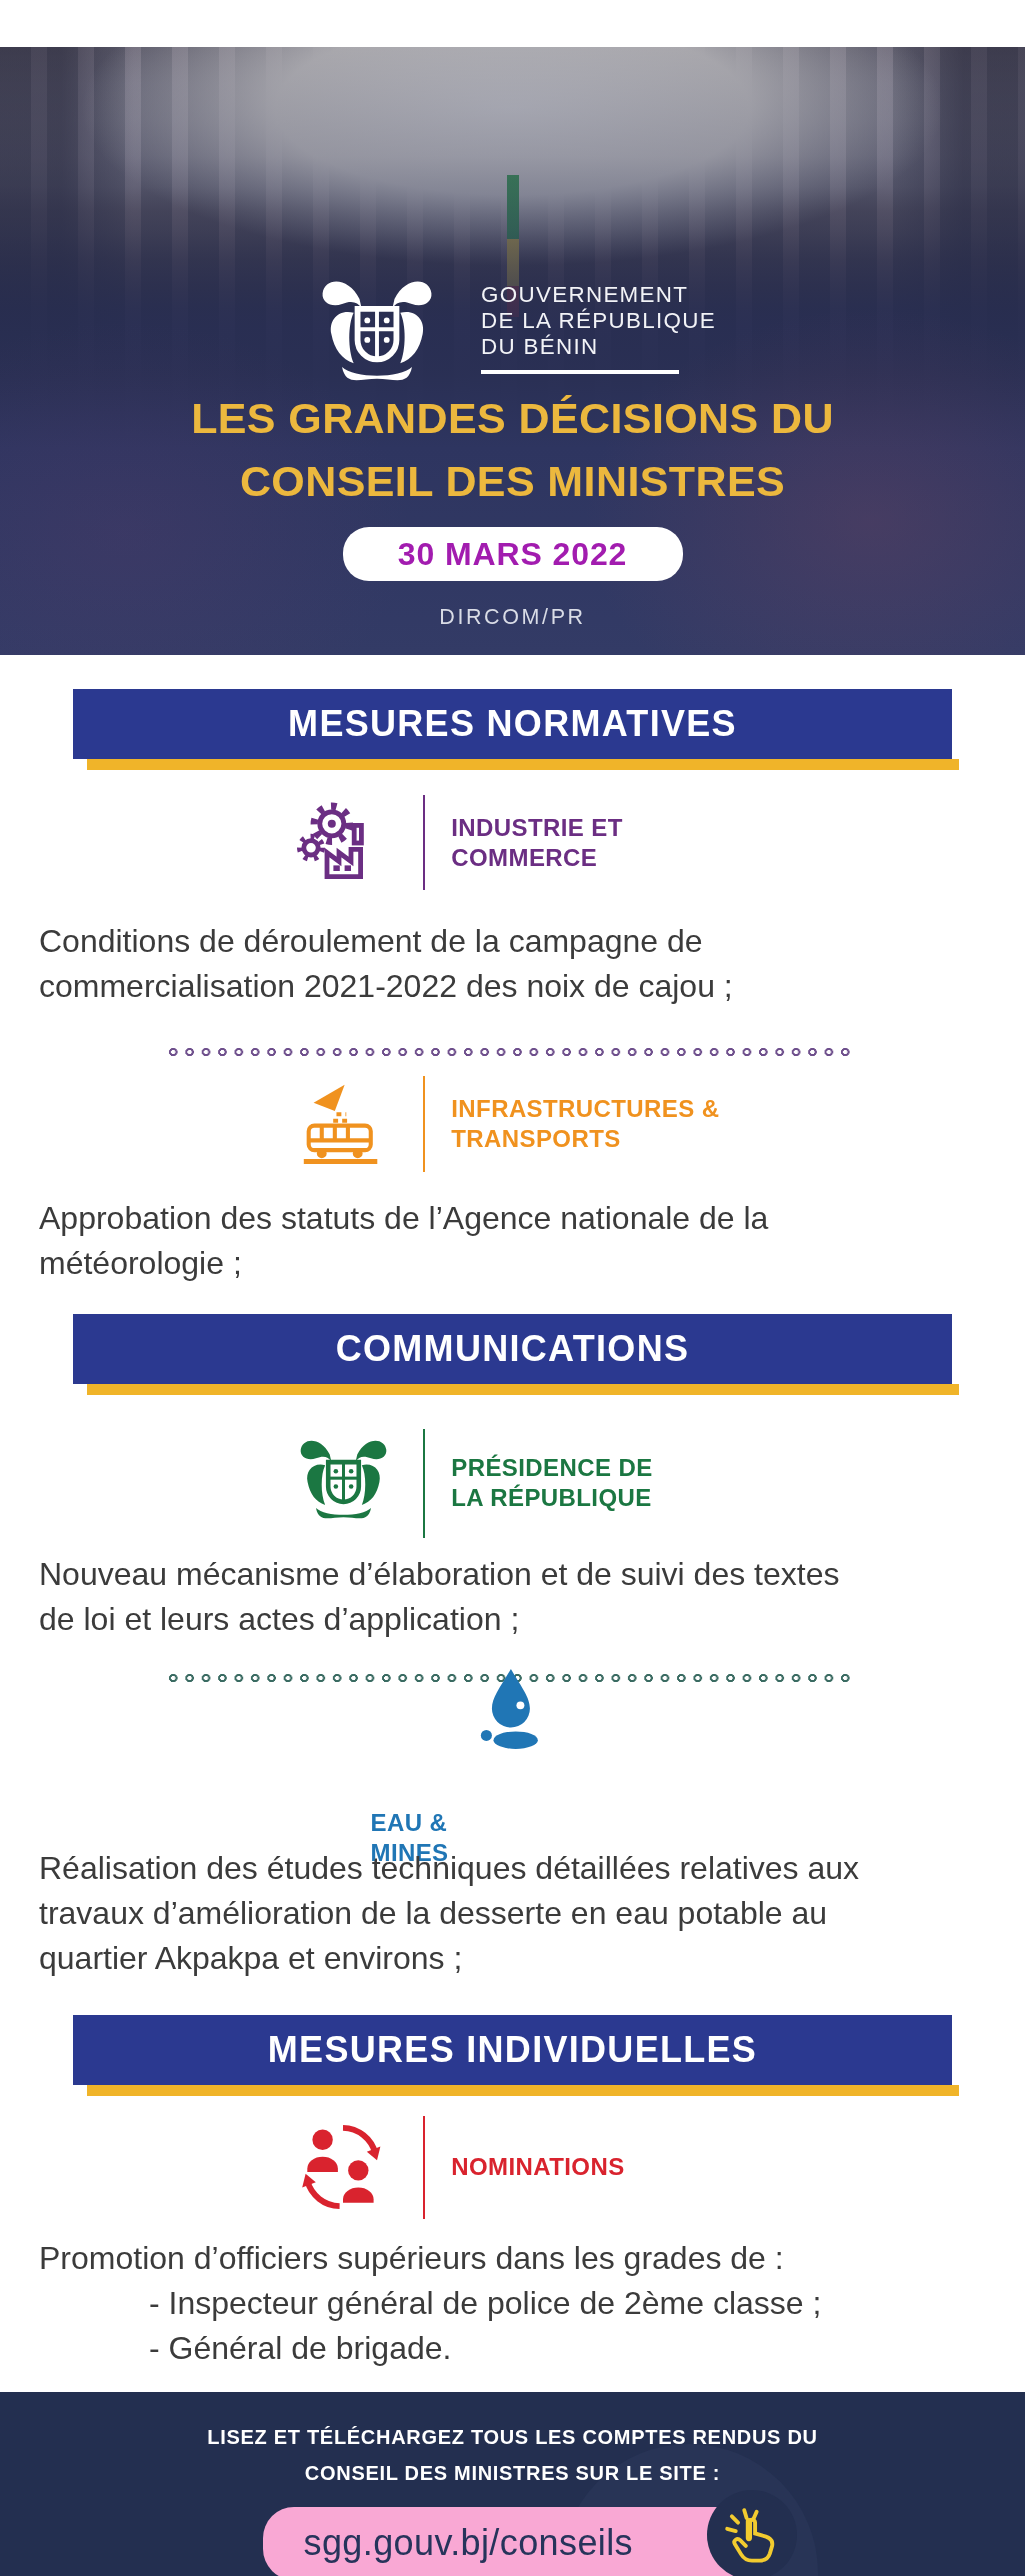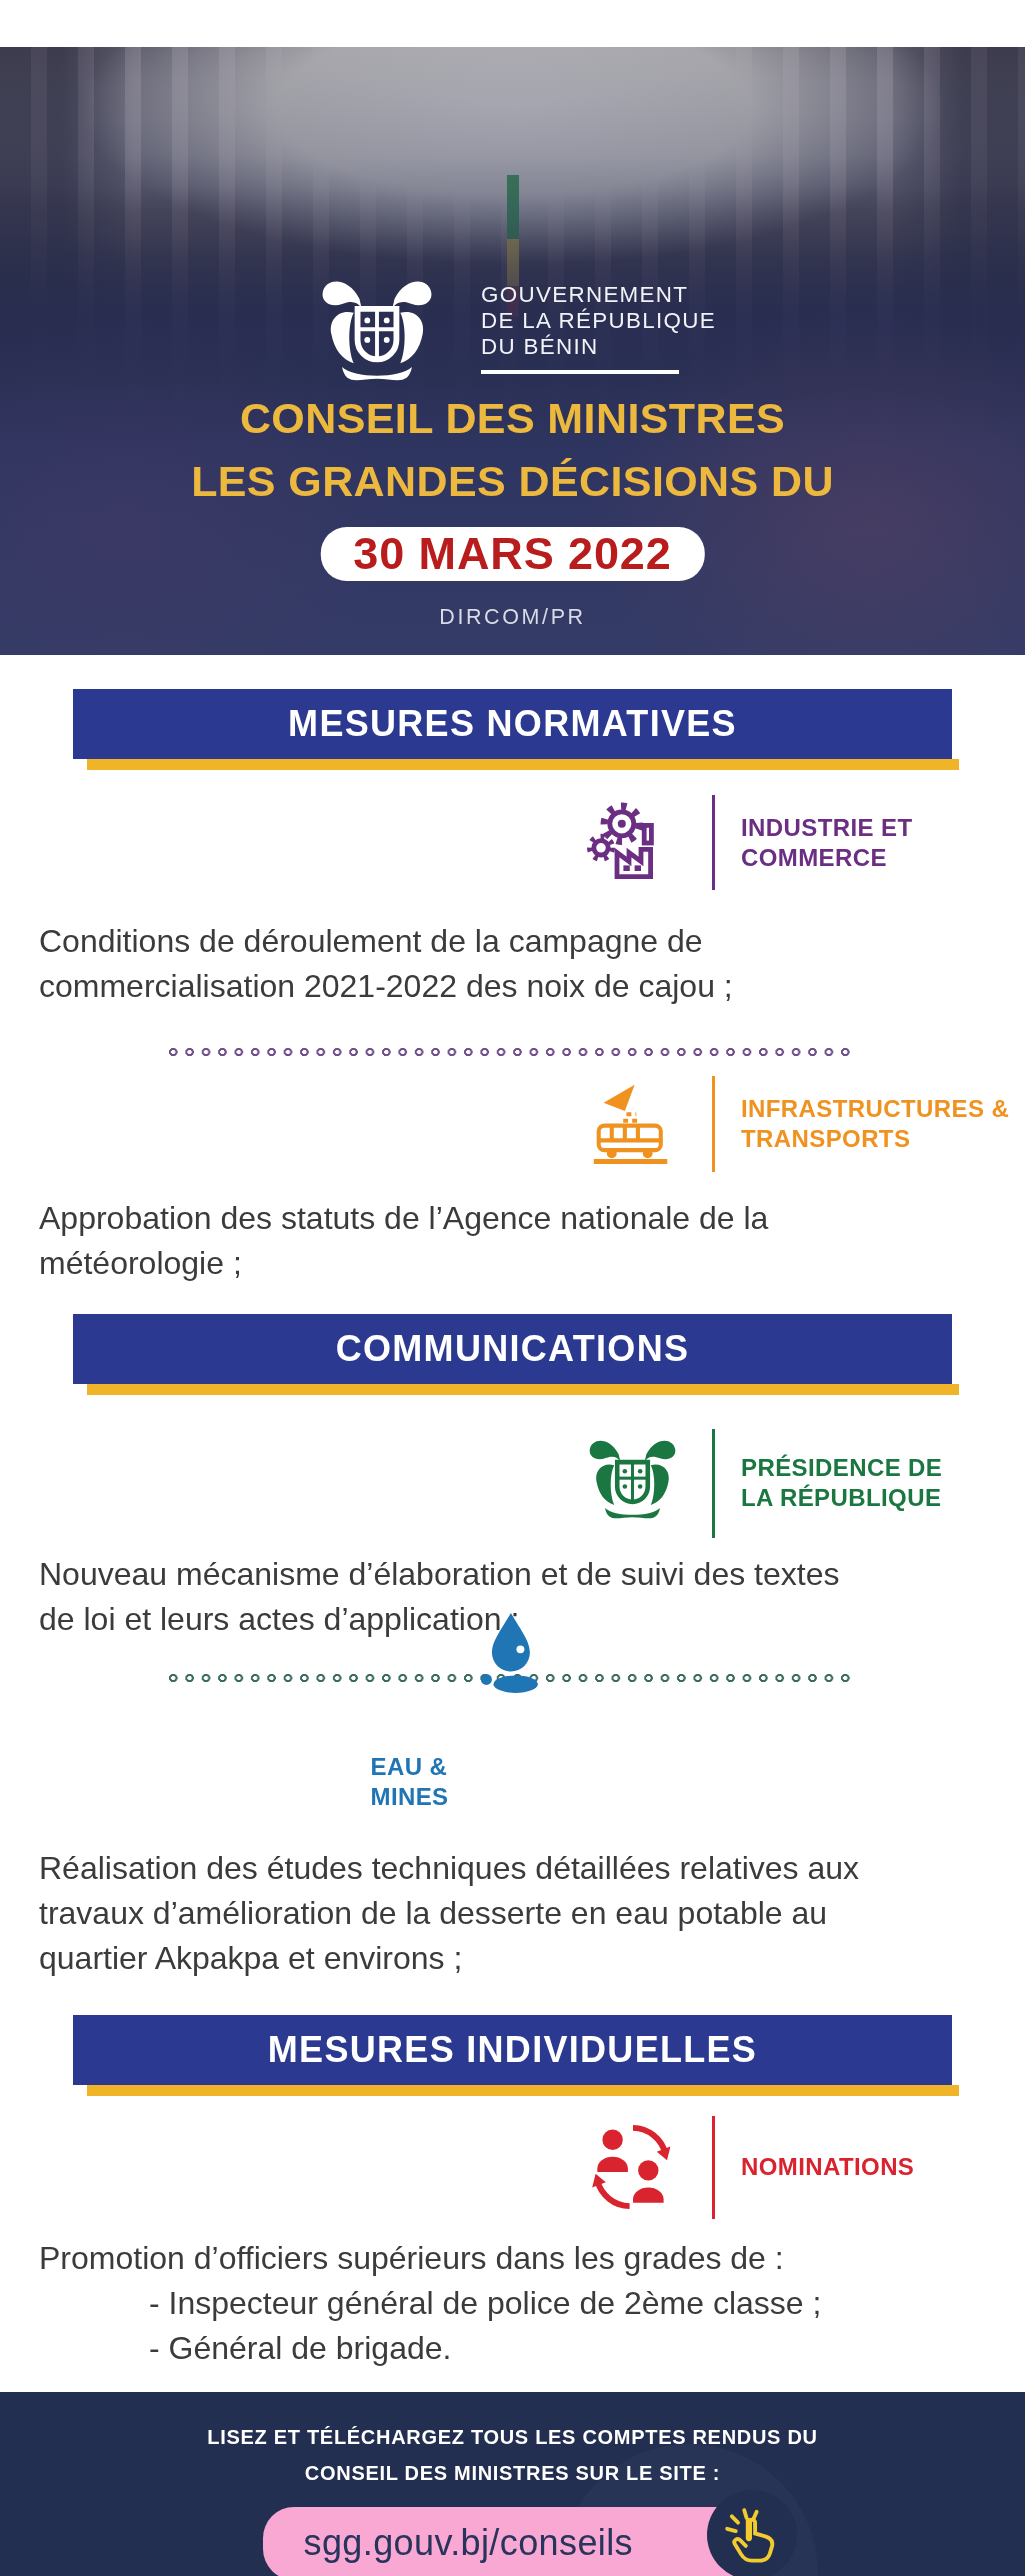--- a/index.html
+++ b/index.html
@@ -45,35 +45,35 @@
   .coat-arms svg { width:100%; height:100%; display:block; }
   .brand-text { padding-top:13.8px; }
   .brand-text .org-line { font-size:22.4px; line-height:26px; letter-spacing:1.3px; font-weight:400; color:#f2f3f7; }
   .brand-rule { width:198px; height:4.3px; background:#ffffff; margin-top:10.3px; }
 
   .main-title { position:absolute; top:340px; left:0; right:0; text-align:center;
     font-weight:bold; font-size:43px; line-height:63px; color:#ecb83e; letter-spacing:0.4px; }
   .date-pill { position:absolute; top:480px; left:50%; transform:translateX(-50%);
     background:#ffffff; border-radius:26px; height:54px; min-width:340px;
     display:flex; align-items:center; justify-content:center; padding:0 33px;
-    font-weight:bold; font-size:45px; color:#b91c1c; letter-spacing:0.9px; }
+    font-weight:bold; font-size:32px; color:#a21caf; letter-spacing:0.9px; }
   .credit { position:absolute; top:558px; left:0; right:0; text-align:center;
     font-size:21.5px; letter-spacing:2.6px; color:#d9dce6; font-weight:400; }
 
   
   .banner { position:relative; width:879px; margin:0 auto; height:70px; background:#2b3990;
     display:flex; align-items:center; justify-content:center; }
   .banner .bn-text { color:#ffffff; font-weight:bold; font-size:36px; letter-spacing:1.3px; }
   .banner::after { content:""; position:absolute; left:13.8px; right:-6.9px; bottom:-11.2px; height:11.2px; background:#f0b429; }
   .banner.b1 { margin-top:34px; }
   .banner.b2 { margin-top:27.6px; }
   .banner.b3 { margin-top:34px; }
 
   
-  .cat-row { display:flex; align-items:center; justify-content:flex-end; gap:26px; }
+  .cat-row { display:flex; align-items:center; justify-content:center; gap:26px; }
   .cat-icon { width:107px; height:100%; display:flex; align-items:center; justify-content:center; flex:0 0 auto; }
   .cat-icon svg { display:block; }
   .cat-divider { width:2.6px; align-self:stretch; background:currentColor; flex:0 0 auto; }
   .cat-label { min-width:284px; font-weight:bold; font-size:24px; line-height:30px; letter-spacing:0.4px; }
   .row-industry   { margin-top:36px; height:95px; color:#6b2e83; }
   .row-transport  { margin-top:19px; height:96px; color:#f0921f; }
   .row-presidency { margin-top:45px; height:109px; color:#1b7742; }
   .row-water      { margin-top:34px; height:95px; color:#2076b5;flex-direction:column; }
   .row-nomination { margin-top:31px; height:103px; color:#d9232e; }
 
@@ -137,22 +137,22 @@
       </div>
       <div class="brand-text">
         <div class="org-line">GOUVERNEMENT</div>
         <div class="org-line">DE LA RÉPUBLIQUE</div>
         <div class="org-line">DU BÉNIN</div>
         <div class="brand-rule"></div>
       </div>
     </div>
 
     <div class="main-title">
+      <div>LES GRANDES DÉCISIONS DU</div>
       <div>CONSEIL DES MINISTRES</div>
-      <div>LES GRANDES DÉCISIONS DU</div>
     </div>
 
     <div class="date-pill">30 MARS 2022</div>
     <div class="credit">DIRCOM/PR</div>
   </div>
 </div>
 
 <div class="banner b1">
   <span class="bn-text">MESURES NORMATIVES</span>
 </div>

